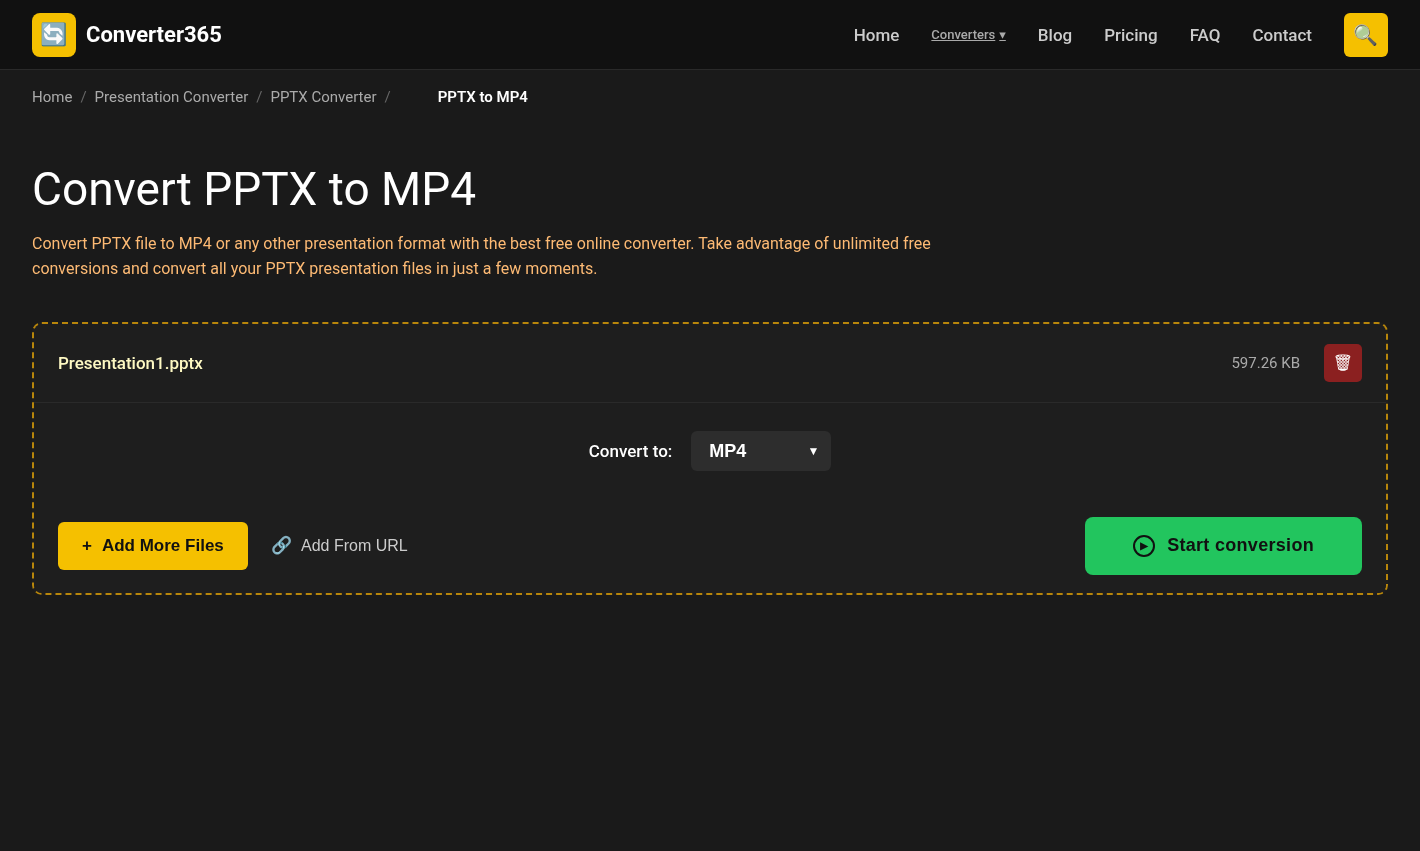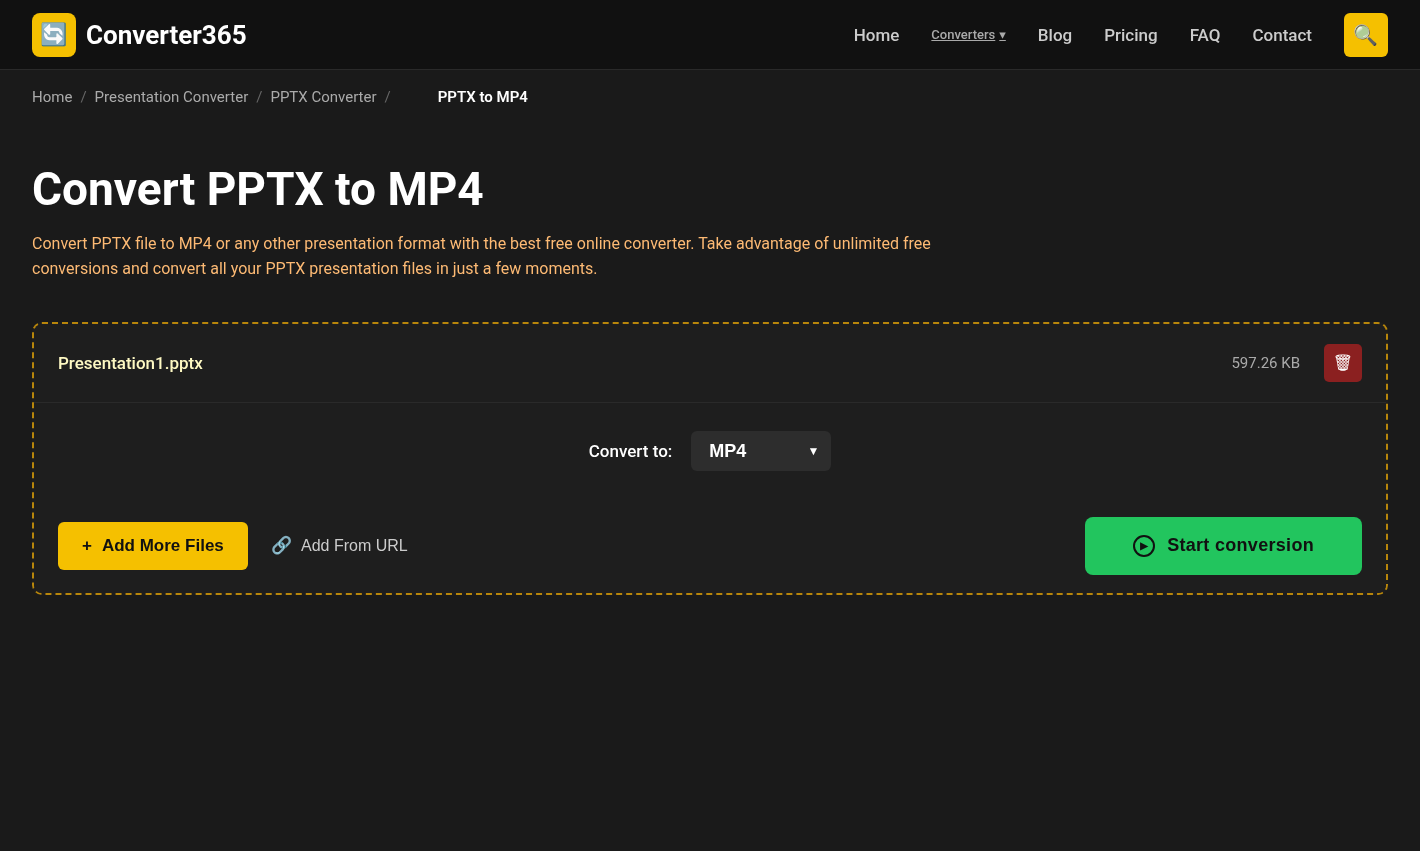--- a/index.html
+++ b/index.html
@@ -32,21 +32,21 @@
       background: #f5c000;
       border-radius: 8px;
       display: flex;
       align-items: center;
       justify-content: center;
       font-size: 22px;
       color: #111;
       font-weight: bold;
     }
     .logo-text {
-      font-size: 26px;
+      font-size: 22px;
       font-weight: 700;
       color: #ffffff;
     }
     nav {
       display: flex;
       align-items: center;
       gap: 32px;
     }
     nav a {
       color: #cccccc;
@@ -87,21 +87,21 @@
     .breadcrumb a { color: #aaaaaa; text-decoration: none; }
     .breadcrumb .sep { color: #666; }
     .breadcrumb .current { color: #ffffff; font-weight: 600; padding-left: 39px; }
 
     
     main {
       padding: 40px 32px 40px;
     }
     .page-title {
       font-size: 46px;
-      font-weight: 700;
+      font-weight: 400;
       color: #ffffff;
       margin-bottom: 16px;
       line-height: 1.1;
     }
     .page-description {
       font-size: 16px;
       color: #fdba74;
       line-height: 1.6;
       max-width: 900px;
       margin-bottom: 40px;

